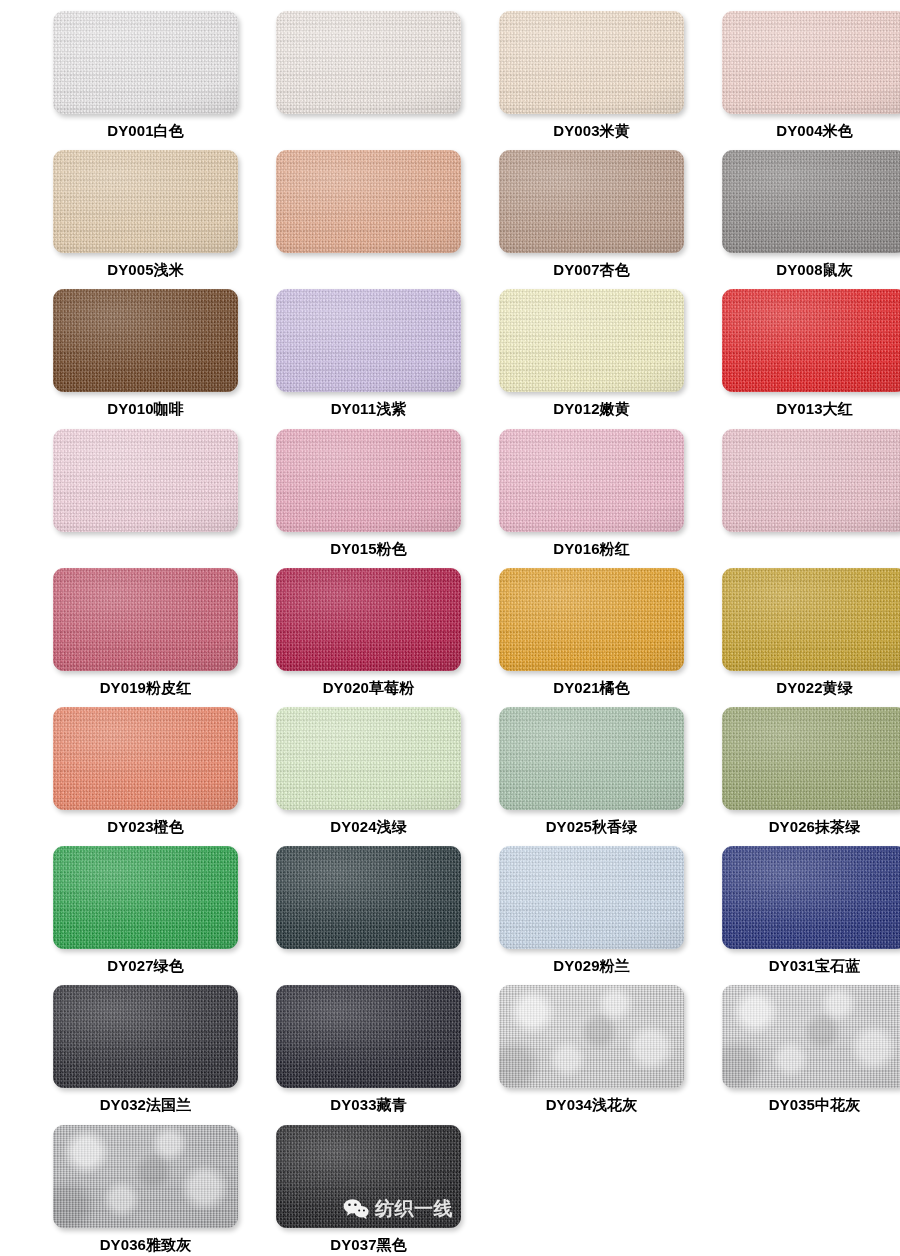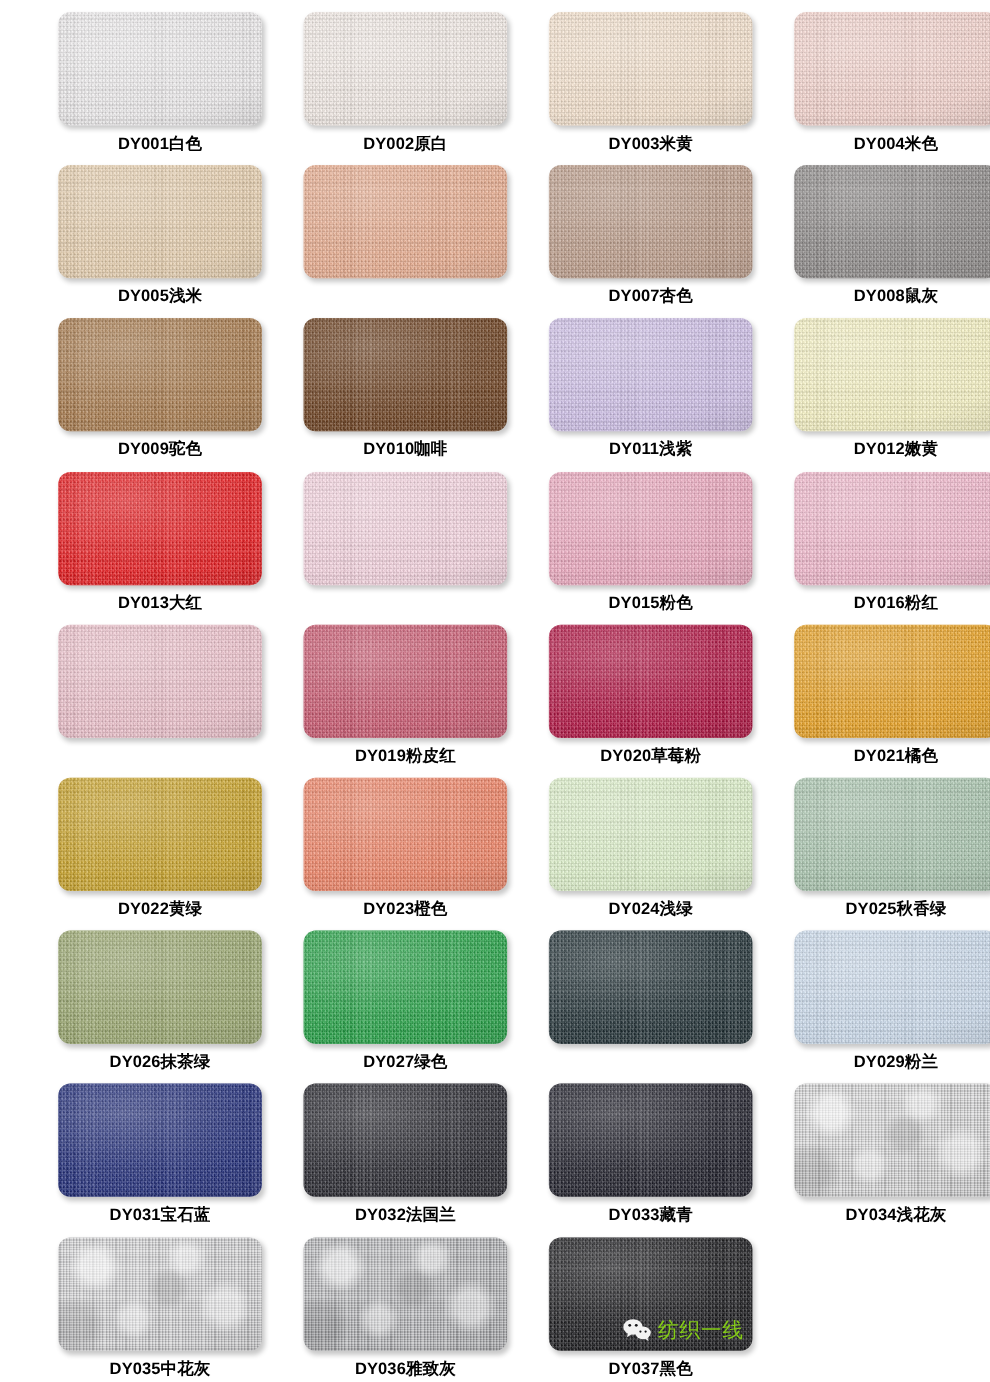--- a/index.html
+++ b/index.html
@@ -112,22 +112,22 @@
     position:absolute;
     right:8px;
     bottom:6px;
     display:flex;
     align-items:center;
     gap:5px;
     pointer-events:none;
   }
   .wm-text{
     font-size:19px;
-    font-weight:normal;
-    color:#84cc16;
+    font-weight:bold;
+    color:#e5e5e5;
     letter-spacing:0.5px;
     white-space:nowrap;
   }
   .wm-logo{width:27px;height:22px;display:block;}
 </style>
 </head>
 <body>
 
 <div id="grid">
     <div class="cell">
@@ -135,21 +135,20 @@
         <div class="tex"></div>
         <div class="lite"></div>
       </div>
       <div class="label">DY001白色</div>
     </div>
     <div class="cell">
       <div class="swatch" style="background-color: rgb(243, 235, 230);">
         <div class="tex"></div>
         <div class="lite"></div>
       </div>
-      <div class="label">DY002原白</div>
     </div>
     <div class="cell">
       <div class="swatch" style="background-color: rgb(245, 226, 205);">
         <div class="tex"></div>
         <div class="lite"></div>
       </div>
       <div class="label">DY003米黄</div>
     </div>
     <div class="cell">
       <div class="swatch" style="background-color: rgb(245, 212, 206);">
@@ -177,27 +176,20 @@
         <div class="lite"></div>
       </div>
       <div class="label">DY007杏色</div>
     </div>
     <div class="cell">
       <div class="swatch" style="background-color: rgb(139, 136, 135);">
         <div class="tex"></div>
         <div class="lite"></div>
       </div>
       <div class="label">DY008鼠灰</div>
-    </div>
-    <div class="cell">
-      <div class="swatch" style="background-color: rgb(168, 122, 75);">
-        <div class="tex"></div>
-        <div class="lite"></div>
-      </div>
-      <div class="label">DY009驼色</div>
     </div>
     <div class="cell">
       <div class="swatch" style="background-color: rgb(107, 62, 29);">
         <div class="tex"></div>
         <div class="lite"></div>
       </div>
       <div class="label">DY010咖啡</div>
     </div>
     <div class="cell">
       <div class="swatch" style="background-color: rgb(207, 192, 232);">

